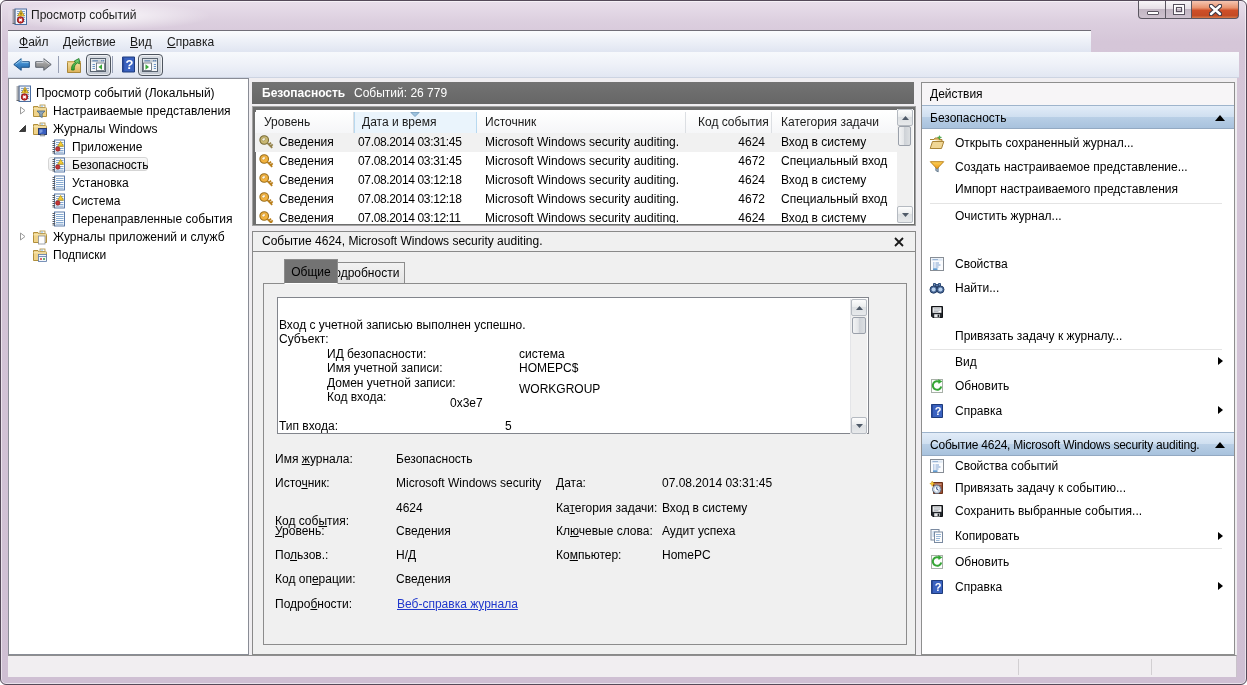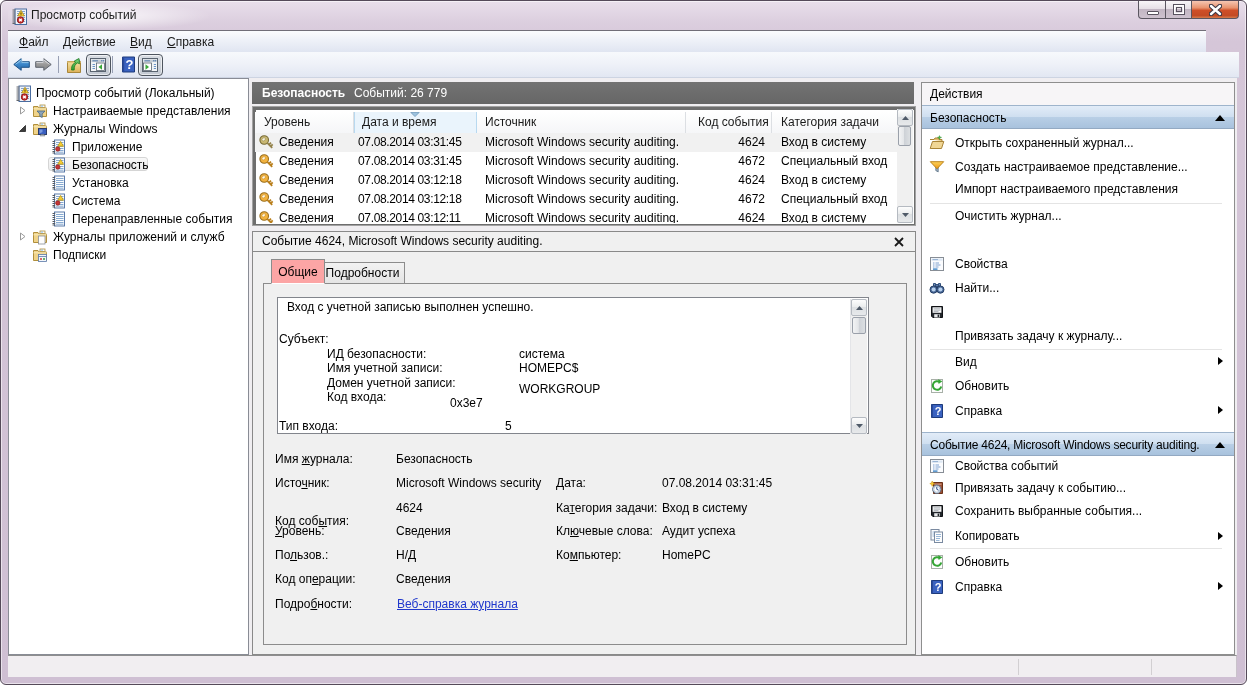--- a/index.html
+++ b/index.html
@@ -12,21 +12,21 @@
  border:1px solid #554a59;
  box-shadow:inset 0 0 0 1px rgba(255,255,255,.55);}
 #titletext{left:31px;top:8px;font-size:12px;color:#1c1c1c;}
 
 .capbtn{top:1px;height:18px;border:1px solid #5a5660;border-top:none;}
 #btnmin{left:1138px;width:28px;border-bottom-left-radius:4px;background:linear-gradient(180deg,#f8f6f8 0%,#e6e0e6 45%,#c2b6c3 50%,#cdc2ce 100%);}
 #btnmax{left:1166px;width:26px;background:linear-gradient(180deg,#f8f6f8 0%,#e6e0e6 45%,#c2b6c3 50%,#cdc2ce 100%);border-left:none;}
 #btncls{left:1192px;width:47px;border-bottom-right-radius:4px;background:linear-gradient(180deg,#f5c6b2 0%,#e8936f 40%,#cf4f28 55%,#c34a24 85%,#d67a4b 100%);border-left:none;}
 .glyphmin{position:absolute;left:8px;top:10px;width:12px;height:4px;background:#fff;border:1px solid #58535e;border-radius:1px;}
 
-#menubar{left:8px;top:30px;width:1198px;height:23px;background:linear-gradient(180deg,#fbfcfe 0%,#eef1f8 45%,#e0e5f1 100%);border-top:1px solid #716e78;border-bottom:1px solid #e6eaf2;}
+#menubar{left:8px;top:30px;width:1083px;height:23px;background:linear-gradient(180deg,#fbfcfe 0%,#eef1f8 45%,#e0e5f1 100%);border-top:1px solid #716e78;border-bottom:1px solid #e6eaf2;}
 .menuitem{position:absolute;top:4px;color:#1a1a1a;}
 .menuitem u{text-decoration:underline;}
 
 #toolbar{left:8px;top:52px;width:1231px;height:26px;background:linear-gradient(180deg,#f7f9fc 0%,#eef1f8 50%,#e2e7f2 100%);border-bottom:1px solid #cdd4e2;}
 .tsep{position:absolute;top:4px;width:1px;height:17px;background:#98a0b4;}
 .tbtn{position:absolute;border-radius:4px;}
 .toggled{border:1px solid #4e555f;background:linear-gradient(180deg,#d9dde3,#c3c9d2);box-shadow:inset 0 0 0 1px rgba(255,255,255,.6);}
 
 #contentbg{left:8px;top:78px;width:1229px;height:577px;background:#f0eef1;}
 
@@ -43,21 +43,21 @@
 .trow2{position:absolute;height:19px;line-height:19px;white-space:nowrap;}
 .rowsel{background:#f1f1f1;}
 
 .sb{position:absolute;background:#f0f0f0;}
 .sbbtn{position:absolute;left:0;width:100%;background:linear-gradient(180deg,#fdfdfd,#ebedee 45%,#dde0e3 50%,#e7e9eb);border:1px solid #b5bac1;border-radius:2px;}
 .sbthumb{position:absolute;left:1px;background:linear-gradient(90deg,#f2f3f4,#e3e5e8 45%,#ced2d7 50%,#dcdfe2);border:1px solid #9aa0aa;border-radius:2px;}
 
 #dethdr{left:252px;top:231px;width:664px;height:21px;background:#f0f0f0;border:1px solid #898989;line-height:19px;}
 #detbody{left:252px;top:252px;width:664px;height:403px;background:#f0f0f0;border:1px solid #898989;border-top:none;}
 .tab{position:absolute;border:1px solid #8c8c8c;}
-#tab1{left:18px;top:7px;width:54px;height:25px;background:#fca5a5;border-bottom:1px solid #fff;z-index:2;line-height:24px;text-align:center;}
+#tab1{left:31px;top:7px;width:54px;height:25px;background:#737373;border-bottom:1px solid #fff;z-index:2;line-height:24px;text-align:center;}
 #tab2{left:67px;top:10px;width:85px;height:22px;background:linear-gradient(180deg,#f2f2f2,#e5e5e5);line-height:20px;text-align:center;z-index:1;}
 #tabpage{left:10px;top:31px;width:644px;height:362px;border:1px solid #8c8c8c;background:#f0f0f0;z-index:0;}
 #evtext{position:absolute;left:13px;top:13px;width:592px;height:137px;background:#fff;border:1px solid #82858c;}
 .fl{position:absolute;white-space:nowrap;}
 a.weblink{color:#2038cc;text-decoration:underline;}
 
 #actpanel{left:921px;top:82px;width:314px;height:573px;background:#fff;border:1px solid #8e8e8e;}
 #acttitle{position:absolute;left:0;top:0;width:100%;height:22px;line-height:22px;font-weight:normal;padding-left:8px;background:#f7f5f7;}
 .secthdr{position:absolute;left:0;width:100%;height:24px;line-height:24px;padding-left:8px;background:linear-gradient(180deg,#e2ecf8 0%,#cfdff0 49%,#b9cfe6 50%,#a8c2dd 100%);border-top:1px solid #9eb4cc;border-bottom:1px solid #93a9c2;}
 .aitem{position:absolute;left:0;width:100%;height:24px;line-height:24px;white-space:nowrap;}
@@ -294,21 +294,21 @@
       <span style="position:absolute;left:9px;">Событие 4624, Microsoft Windows security auditing.</span>
       <svg style="position:absolute;right:11px;top:5px;" width="10" height="10">
         <path d="M1 1 L9 9 M9 1 L1 9" stroke="#1a1a1a" stroke-width="1.8"></path>
       </svg>
     </div>
   <div id="detbody" class="abs">
     <div id="tab1" class="tab">Общие</div>
     <div id="tab2" class="tab">Подробности</div>
     <div id="tabpage" class="abs">
       <div id="evtext">
-        <div class="fl" style="left:1px;top:2px;padding-left:8px;">Вход с учетной записью выполнен успешно.</div>
+        <div class="fl" style="left:1px;top:20px;">Вход с учетной записью выполнен успешно.</div>
         <div class="fl" style="left:1px;top:34px;">Субъект:</div>
         <div class="fl" style="left:49px;top:49px;">ИД безопасности:</div>
           <div class="fl" style="left:241px;top:49px;">система</div>
         <div class="fl" style="left:49px;top:63px;">Имя учетной записи:</div>
           <div class="fl" style="left:241px;top:63px;">HOMEPC$</div>
         <div class="fl" style="left:49px;top:78px;">Домен учетной записи:</div>
           <div class="fl" style="left:241px;top:84px;">WORKGROUP</div>
         <div class="fl" style="left:49px;top:92px;">Код входа:</div>
           <div class="fl" style="left:172px;top:92px;margin-top:6px;">0x3e7</div>
         <div class="fl" style="left:1px;top:121px;">Тип входа:</div>

